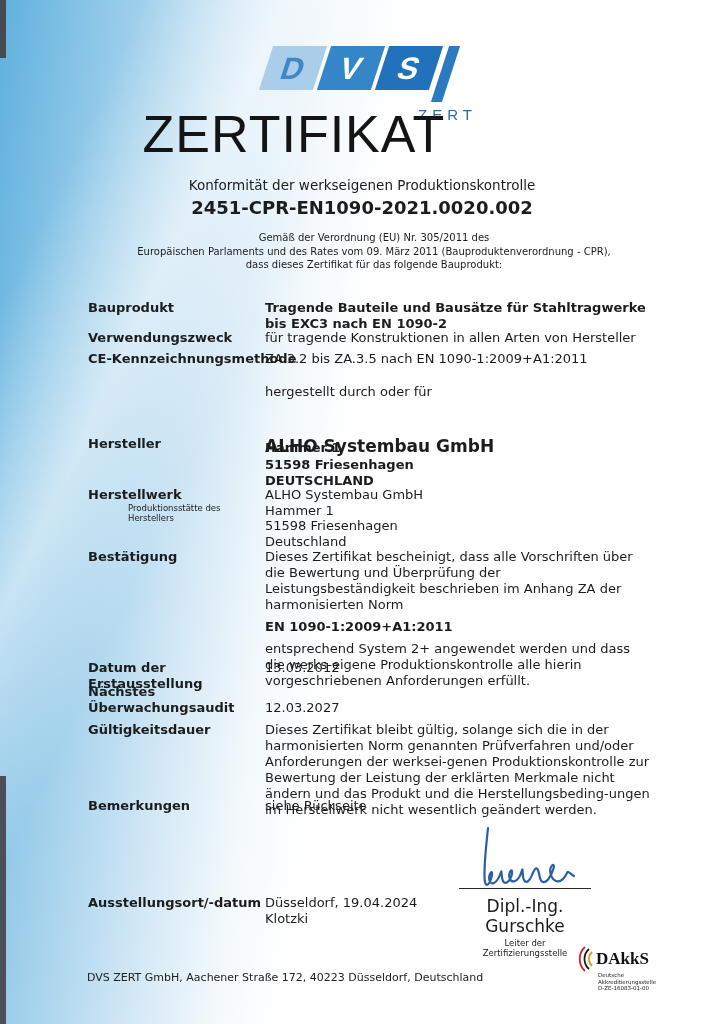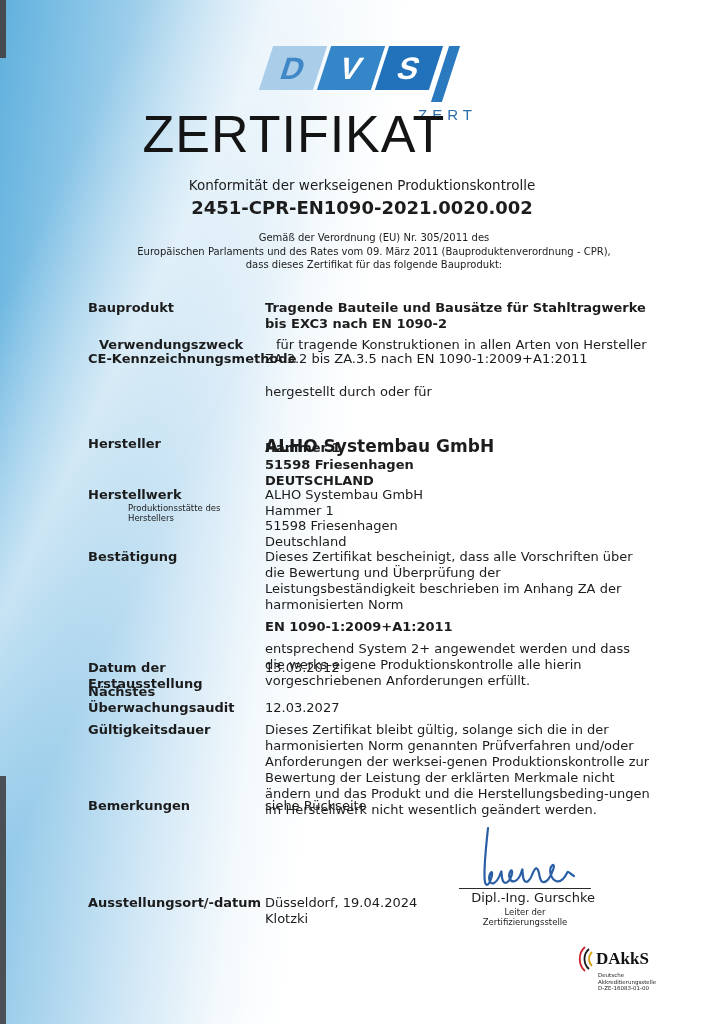--- a/index.html
+++ b/index.html
@@ -42,41 +42,41 @@
 
   
   .row{position:absolute;left:88px;width:562px;display:flex;align-items:flex-start;}
   .row .lbl{width:177px;flex:0 0 177px;font-weight:bold;font-size:13px;line-height:16px;}
   .row .lbl.nowrap{white-space:nowrap;}
   .row .val{flex:1;font-size:13px;line-height:16px;}
   .row .val.bold{font-weight:bold;}
   .sublbl{font-weight:normal;font-size:8.5px;line-height:10px;padding-left:40px;}
   .indent-val{position:absolute;left:265px;font-size:13px;line-height:16px;}
   .r-bauprodukt{top:288px;margin-top:12px;}
-  .r-verwendung{top:337px;margin-left:11px;}
+  .r-verwendung{top:330px;}
   .r-ce{top:351px;}
   .t-hergestellt{top:384px;}
   .r-hersteller{top:404px;margin-top:32px;}
   .r-hersteller .val{font-size:17px;line-height:20px;font-weight:bold;}
   .t-address{top:440px;font-weight:bold;line-height:16.5px;}
   .r-herstellwerk{top:487px;}
   .r-herstellwerk .val{line-height:15.5px;}
   .r-bestaetigung{top:549px;}
   .norm{font-weight:bold;margin:6px 0;}
   .r-datum{top:660px;}
   .r-naechstes{top:684px;align-items:flex-end;}
   .r-gueltigkeit{top:722px;}
   .r-bemerkungen{top:798px;}
   .r-ausstellung{top:895px;}
 
   
   .sig-block{position:absolute;left:455px;top:826px;width:140px;text-align:center;}
   .sig-svg{display:block;margin:0 auto -4px auto;}
   .sig-line{border-top:1.5px solid #2a2a2a;width:132px;margin:0 auto;}
-  .sig-name{font-size:13px;margin-top:1px;text-align:right;}
+  .sig-name{font-size:17px;margin-top:7px;}
   .sig-role{font-size:8.5px;line-height:10px;margin-top:2px;}
 
   
   .dakks{position:absolute;left:576px;top:946px;width:130px;}
   .dakks-head{display:flex;align-items:center;}
   .dakks-word{font-family:"Liberation Serif",serif;font-weight:bold;font-size:17px;color:#111;margin-left:2px;}
   .dakks-lines{margin-left:22px;font-size:5.5px;line-height:6.5px;color:#222;}
 
   .footer{position:absolute;left:87px;top:971px;font-size:11px;color:#222;}
 </style>
@@ -212,14 +212,15 @@
       </svg>
       <span class="dakks-word">DAkkS</span>
     </div>
     <div class="dakks-lines">
       <div>Deutsche</div>
       <div>Akkreditierungsstelle</div>
       <div>D-ZE-16083-01-00</div>
     </div>
   </div>
 
+  <div class="footer">DVS ZERT GmbH, Aachener Straße 172, 40223 Düsseldorf, Deutschland</div>
 
 </div>
 
 </body></html>

